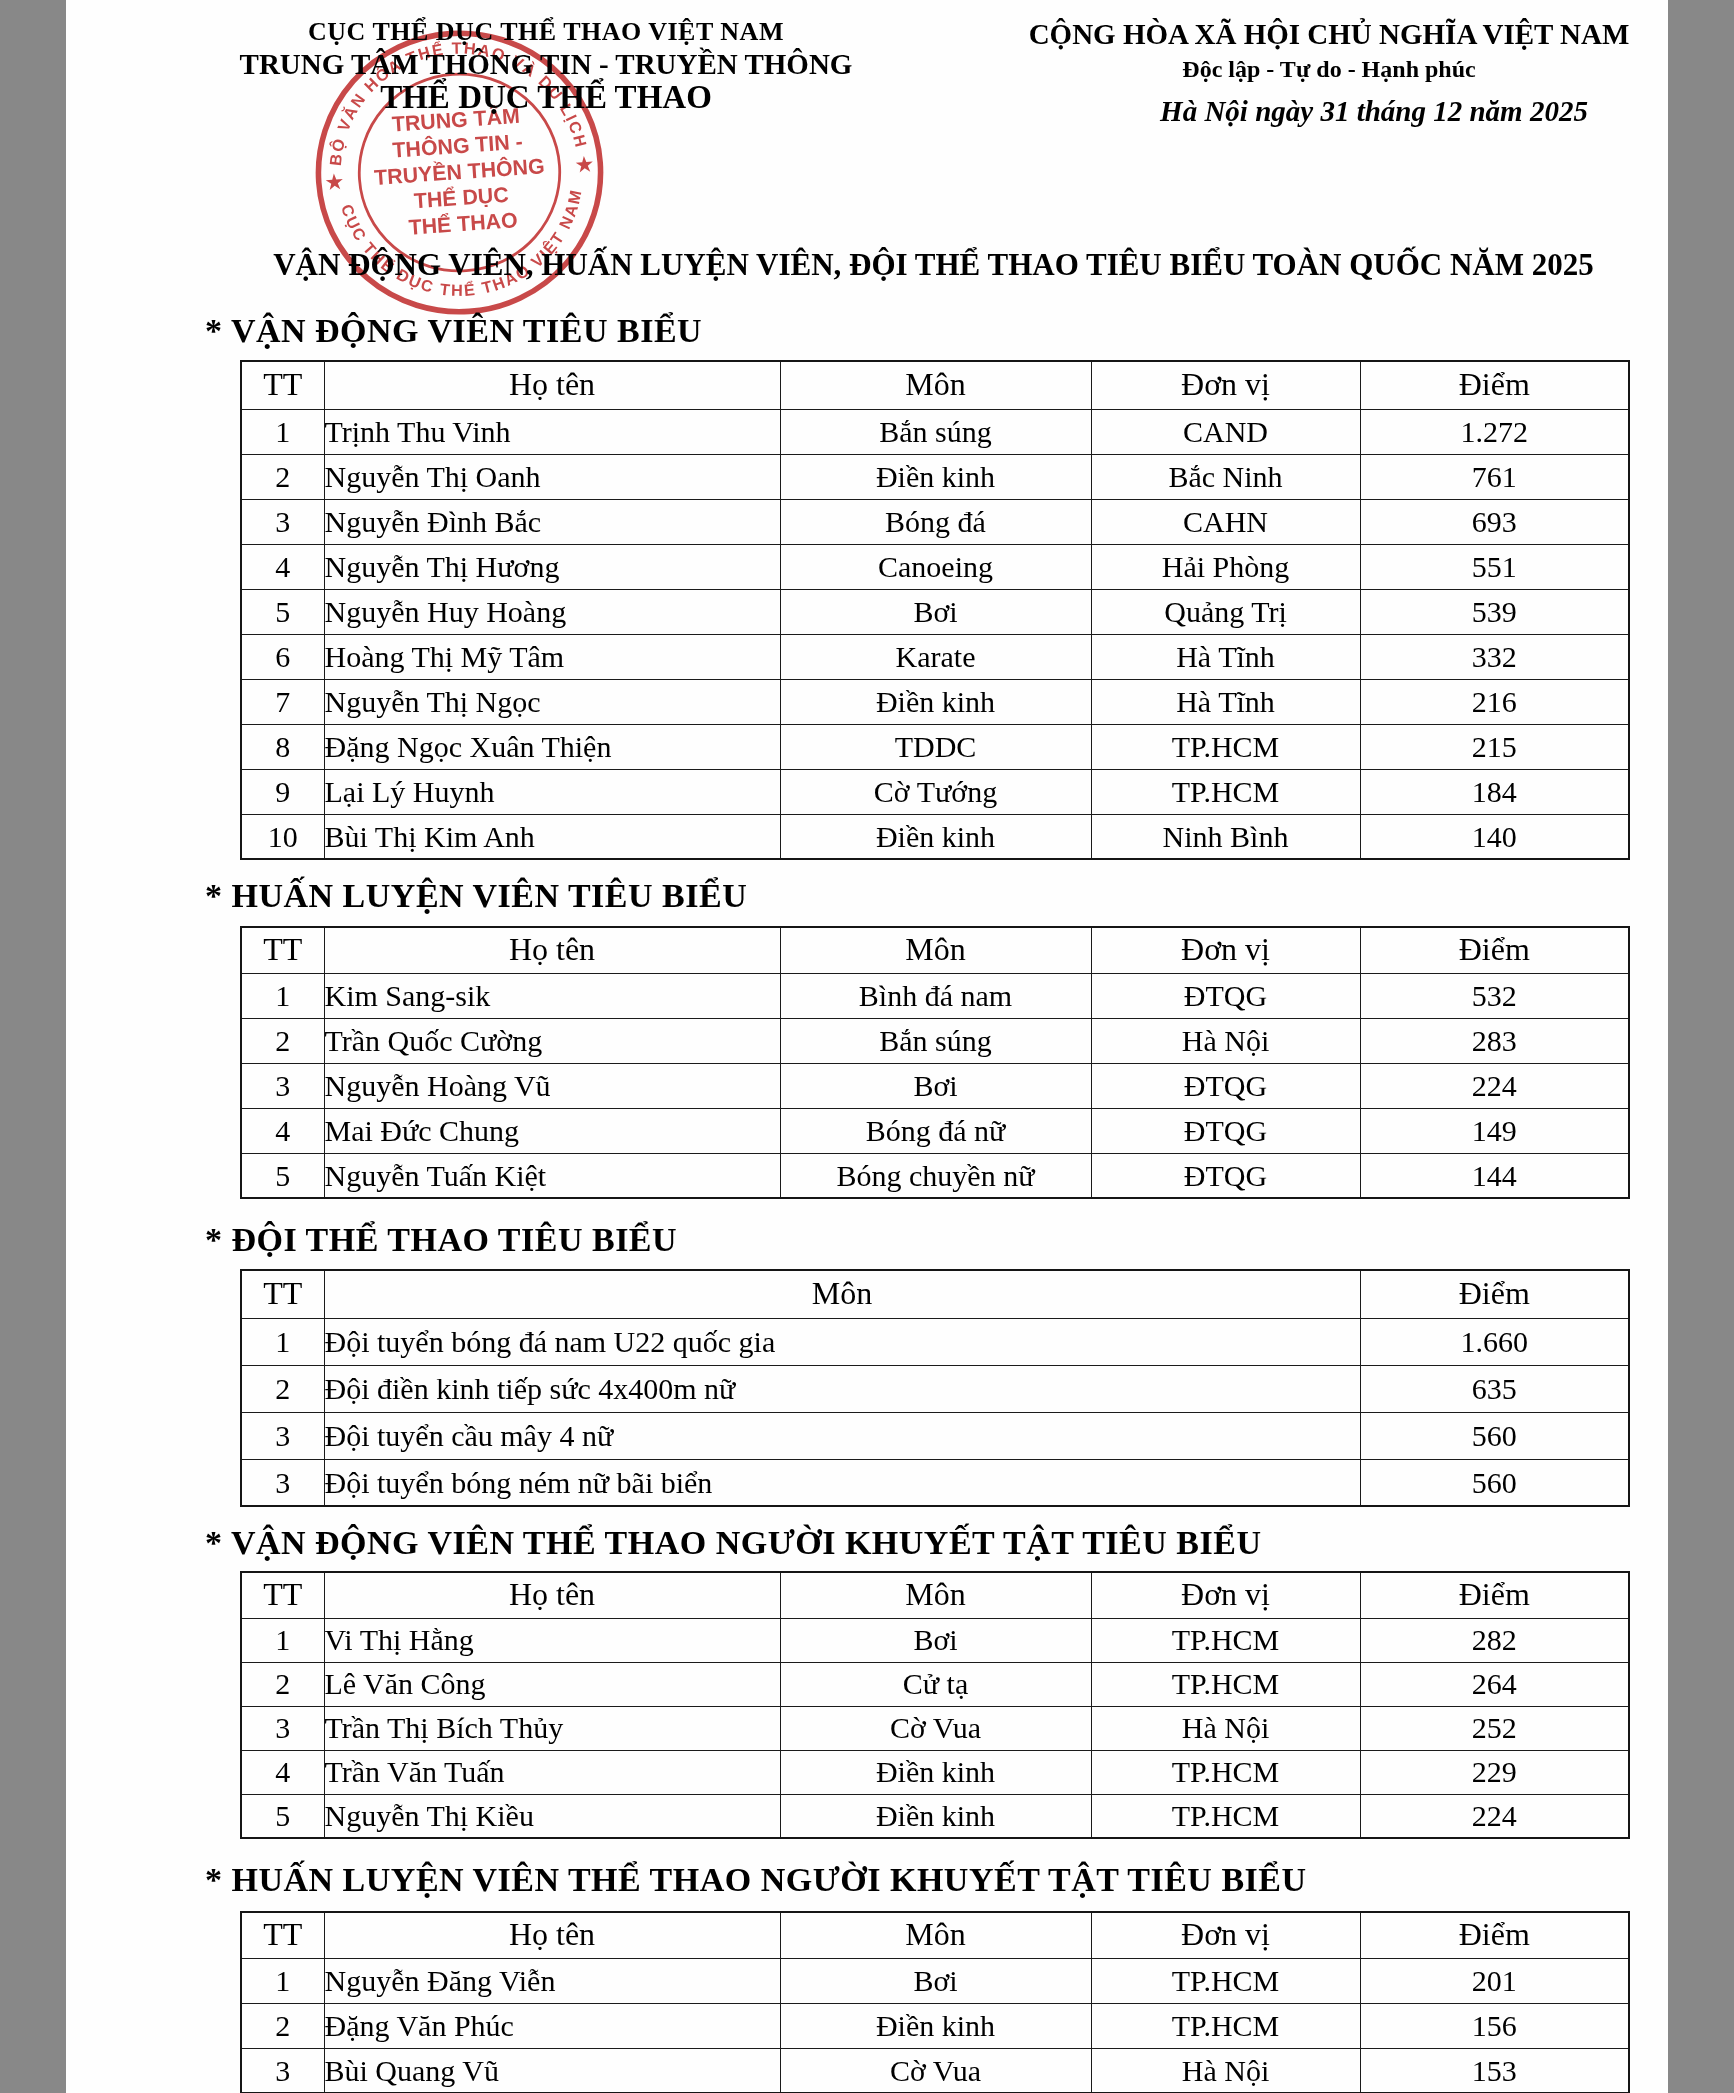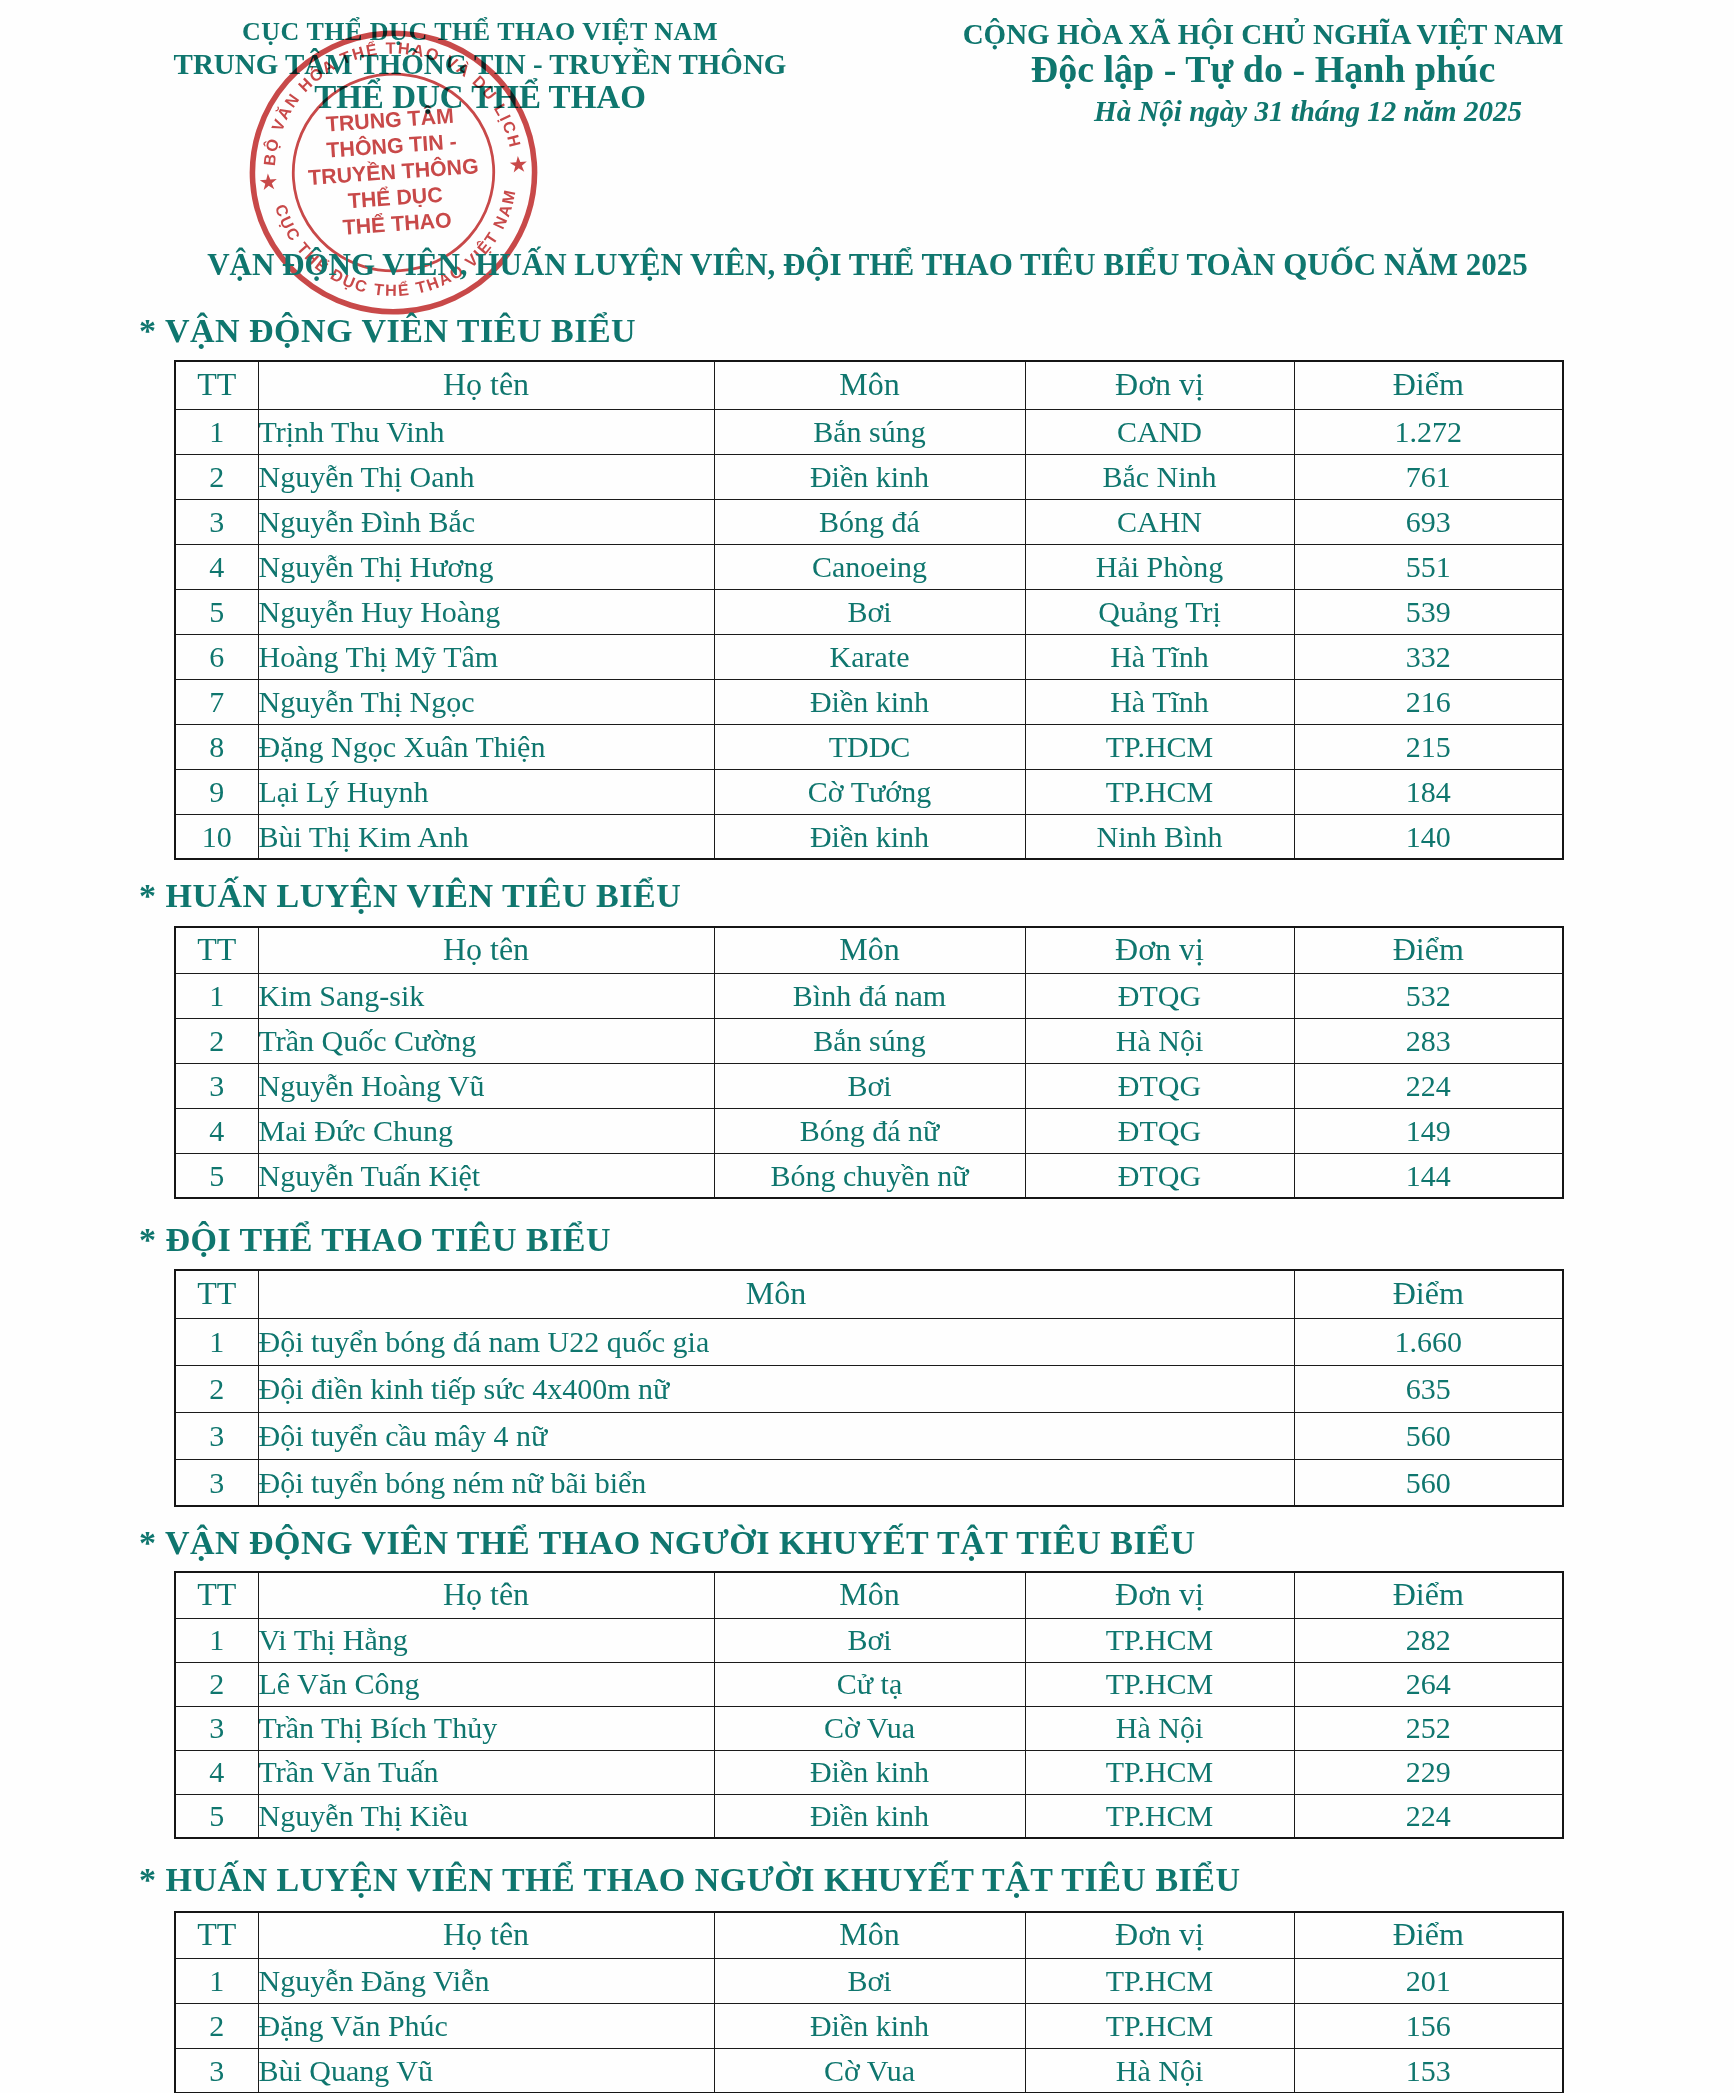--- a/index.html
+++ b/index.html
@@ -1,38 +1,38 @@
 <!DOCTYPE html>
 <html style="font-size:15px"><head>
 <meta charset="utf-8">
 <style>
   html,body{margin:0;padding:0;background:#888;}
   .page{
     position:relative;
-    width:1734px;height:2094px;
+    width:1602px;height:2094px;
     background:#fefefe;
     margin:0 auto;
     overflow:hidden;
     font-family:"Liberation Serif","DejaVu Serif",serif;
-    color:#0f766e;
+    color:#000000;
   }
   
   .org-block{
     position:absolute;left:109px;top:15px;width:742px;
     text-align:center;font-weight:bold;line-height:33px;
   }
   .org-line1{font-size:26px;letter-spacing:0.5px;}
   .org-line2{font-size:29px;}
   .org-line3{font-size:33px;}
   .national-block{
     position:absolute;left:901px;top:16.7px;width:724px;
     text-align:center;font-weight:bold;line-height:35px;
   }
   .national-line1{font-size:29px;}
-  .national-line2{font-size:38px;}
+  .national-line2{font-size:24px;}
   .date-line{
     position:absolute;left:1011px;top:95px;width:594px;
     text-align:center;font-size:29px;font-style:italic;font-weight:bold;
   }
   
   .stamp{
     position:absolute;left:244px;top:24px;width:299px;height:297px;
     mix-blend-mode:multiply;opacity:.88;
     pointer-events:none;
   }

